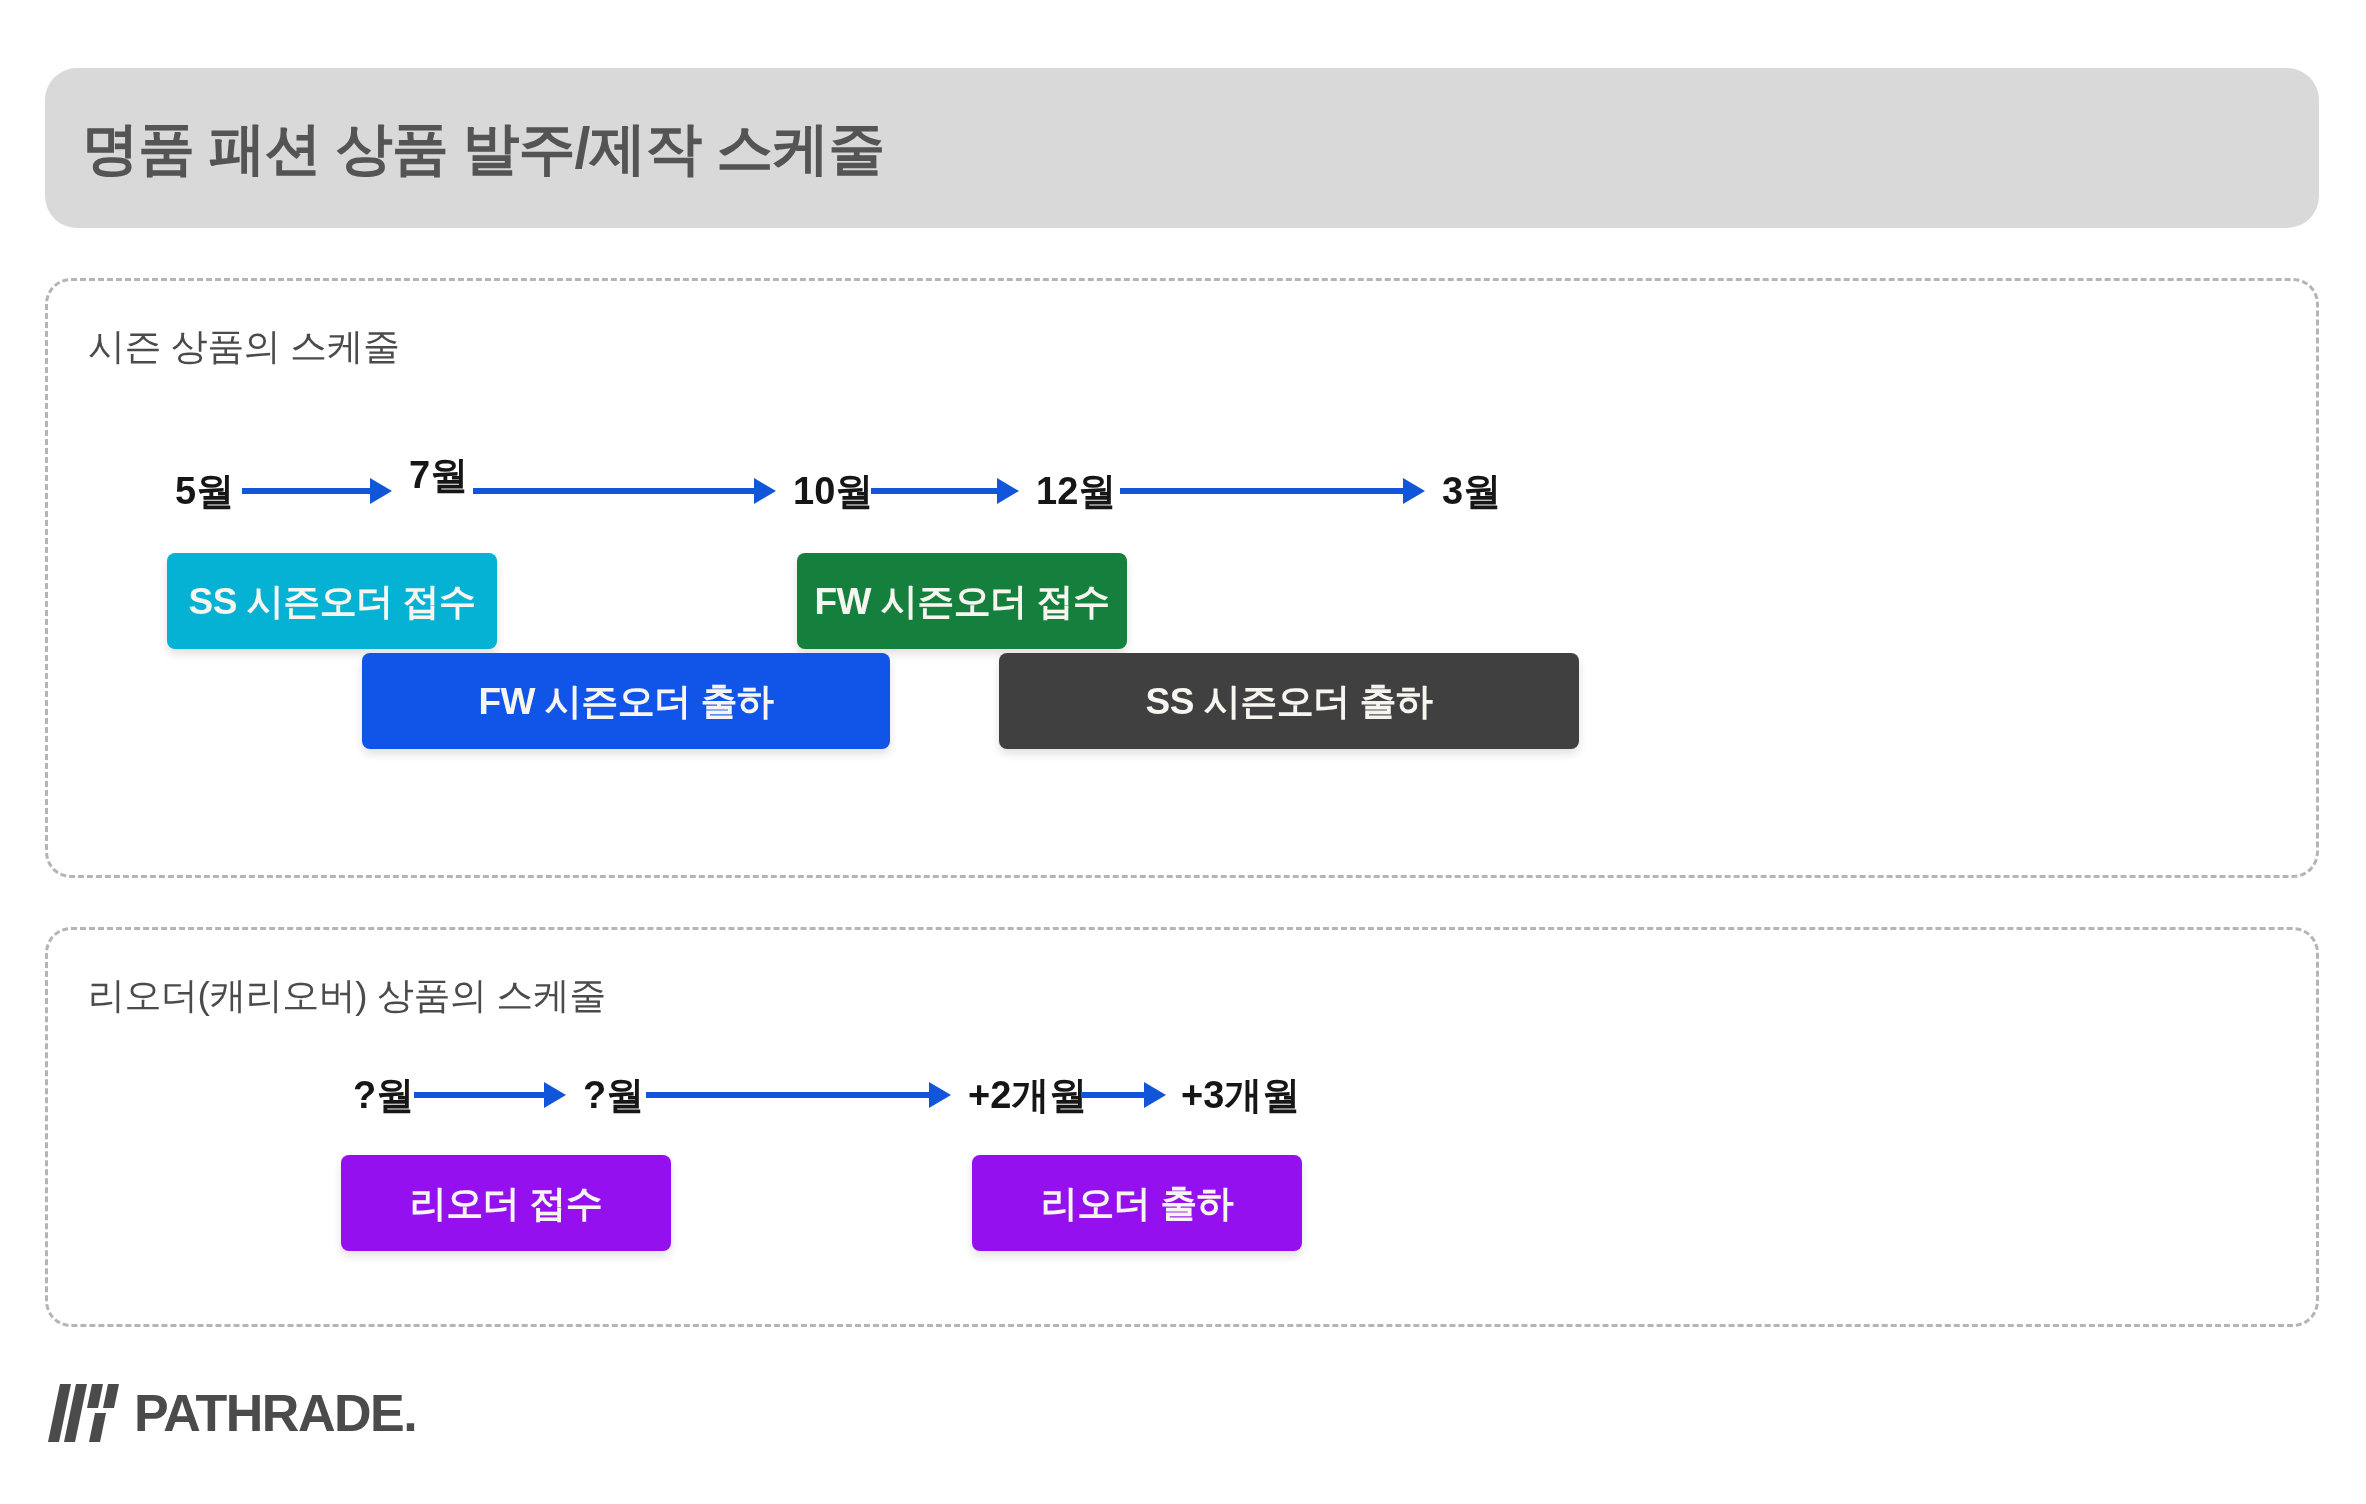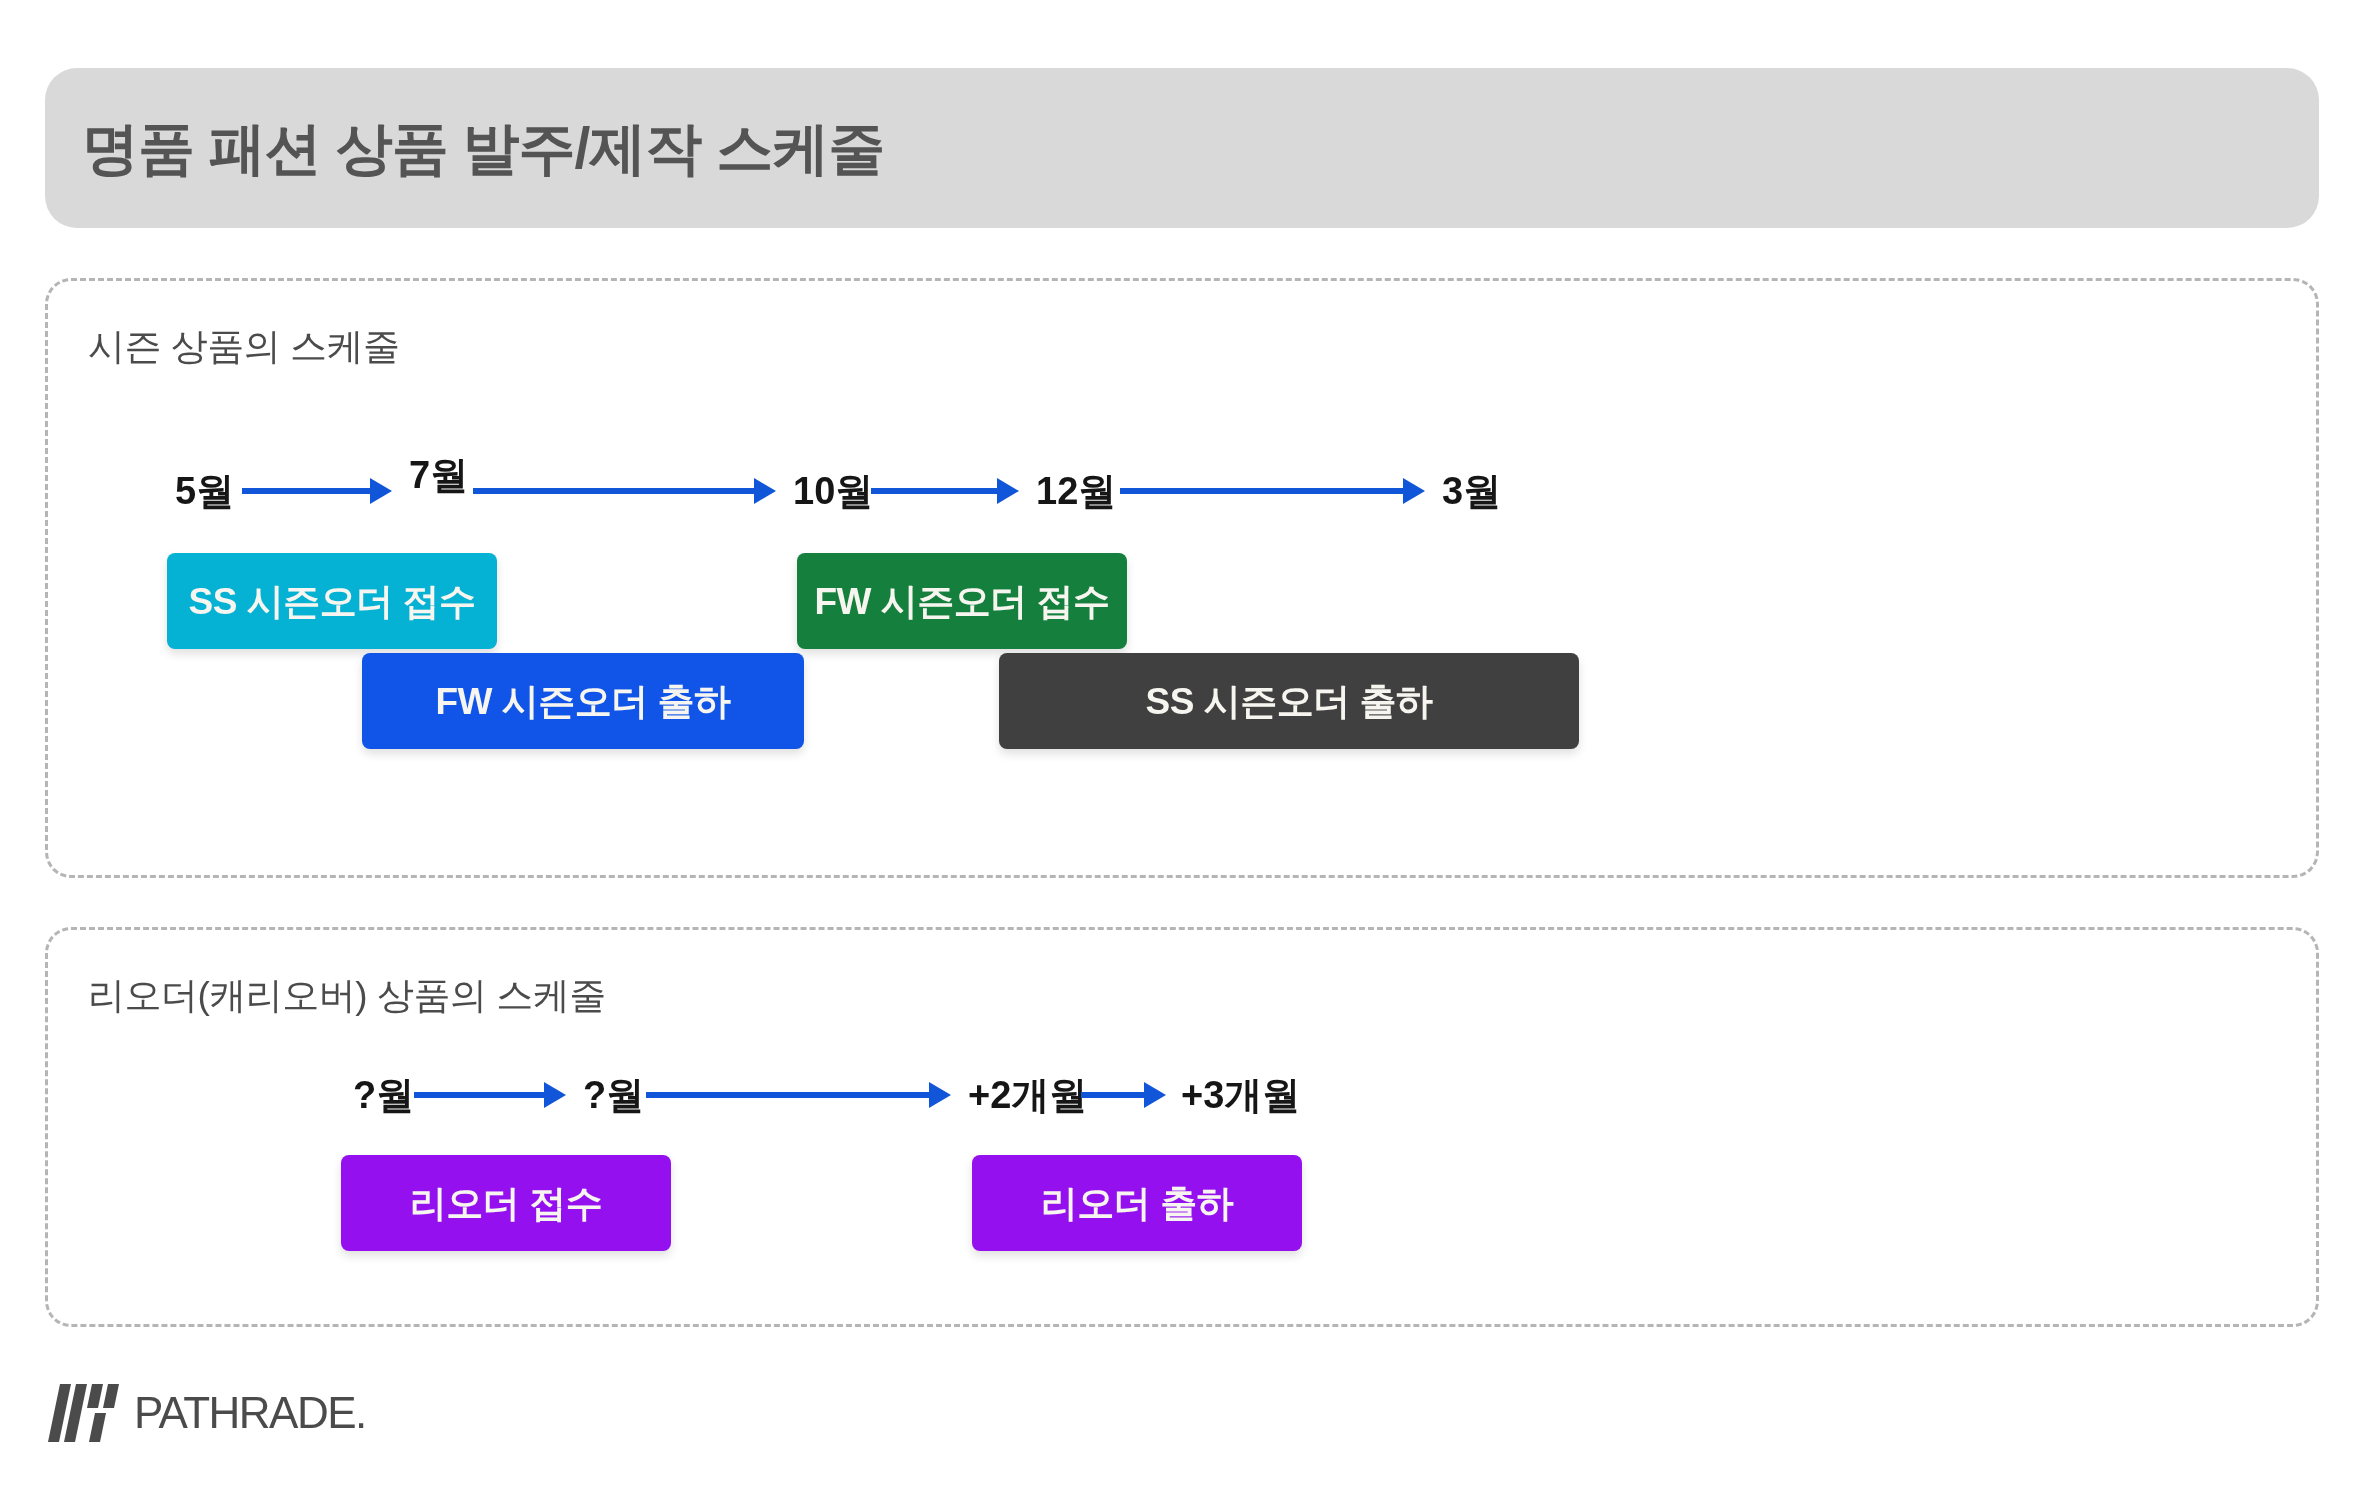--- a/index.html
+++ b/index.html
@@ -133,22 +133,22 @@
   .logo {
     position: absolute;
     left: 48px;
     top: 1382px;
     display: flex;
     align-items: center;
     gap: 14px;
   }
   .logo-mark { width: 72px; height: 62px; display: block; }
   .logo-text {
-    font-size: 44px;
-    font-weight: 400;
+    font-size: 52px;
+    font-weight: 700;
     color: #4b4b4b;
     letter-spacing: -1.5px;
     line-height: 1;
   }
 </style>
 </head>
 <body>
 
 <div class="page">
 
@@ -183,21 +183,21 @@
         <span class="head"></span>
     </div>
 
     <div class="pill" style="left:103px; top:272px; width:330px; background:#06b2d4;">
       <span>SS 시즌오더 접수</span>
     </div>
     <div class="pill" style="left:733px; top:272px; width:330px; background:#15803d;">
       <span>FW 시즌오더 접수</span>
     </div>
 
-    <div class="pill" style="left:298px; top:372px; width:442px; background:#1155e8;">
+    <div class="pill" style="left:298px; top:372px; width:528px; background:#1155e8;">
       <span>FW 시즌오더 출하</span>
     </div>
     <div class="pill" style="left:935px; top:372px; width:580px; background:#404040;">
       <span>SS 시즌오더 출하</span>
     </div>
   </div>
 
   <div class="card card-reorder">
 
     <div class="card-title">리오더(캐리오버) 상품의 스케줄</div>

